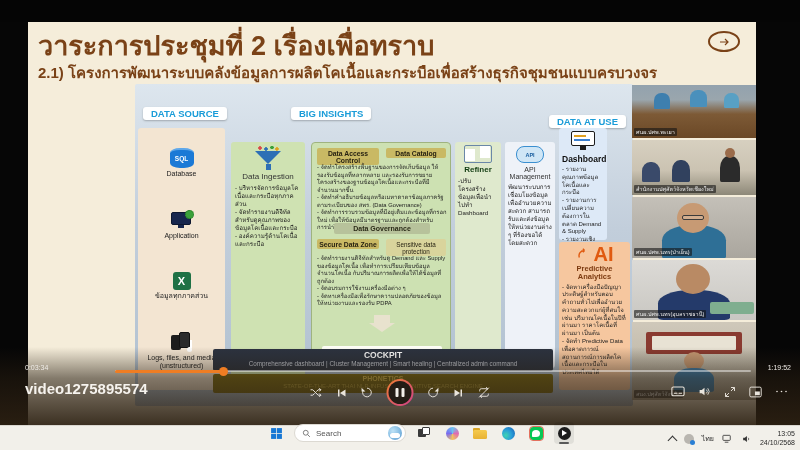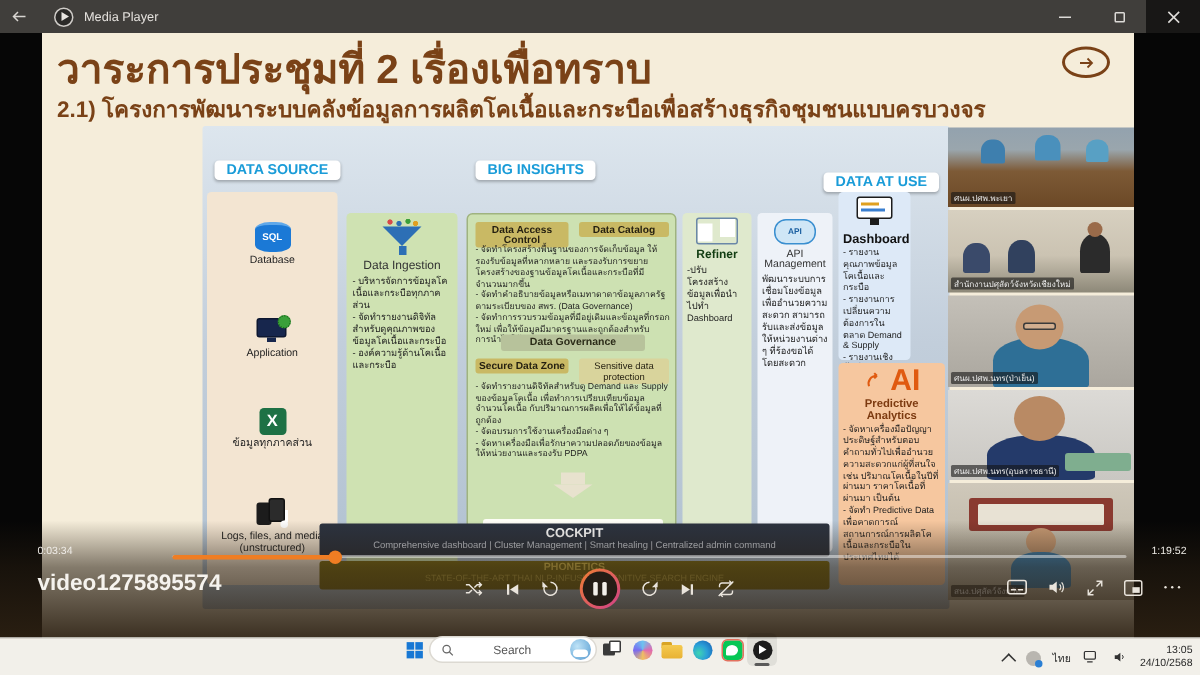--- a/index.html
+++ b/index.html
@@ -107,21 +107,21 @@
   .video-title{position:absolute;left:25px;top:33px;font-size:15px;font-weight:bold;color:#f6f3ee;}
   .controls-center{position:absolute;left:50%;top:32px;transform:translateX(-50%);display:flex;align-items:center;gap:13px;}
   .ctl{display:flex;align-items:center;justify-content:center;cursor:pointer;}
   .pause-btn{width:27px;height:27px;border-radius:50%;padding:2px;background:linear-gradient(135deg,#f08030,#d0408a);}
   .pause-inner{width:100%;height:100%;border-radius:50%;background:#241d16;display:flex;align-items:center;justify-content:center;gap:3px;}
   .pause-bar{width:3px;height:9px;background:#f2efe9;border-radius:1px;}
   .controls-right{position:absolute;right:12px;top:38px;display:flex;align-items:center;gap:13px;}
 
   
   .taskbar{position:absolute;left:0;top:425px;width:800px;height:25px;background:#f2f0ea;border-top:1px solid #dad7d0;}
-  .tb-center{position:absolute;left:266px;top:0;height:14px;display:flex;align-items:center;gap:0;text-align:center;}
+  .tb-center{position:absolute;left:266px;top:0;height:14px;display:flex;align-items:center;gap:8px;}
   .tb-ico{width:20px;height:22px;display:flex;align-items:center;justify-content:center;border-radius:4px;cursor:pointer;position:relative;}
   .search-pill{width:112px;height:18px;background:#fff;border:1px solid #dcd9d2;border-radius:9px;display:flex;align-items:center;padding:0 3px 0 7px;gap:5px;cursor:pointer;}
   .search-txt{font-size:8px;color:#555;flex:1;}
   .weather{width:14px;height:14px;border-radius:50%;background:radial-gradient(circle at 35% 35%,#bfe3f7 0%,#7fb8e0 60%,#5a92c8 100%);position:relative;overflow:hidden;}
   .weather:after{content:"";position:absolute;left:2px;bottom:2px;width:10px;height:5px;border-radius:4px;background:#fff;}
   .ico-taskview{position:relative;width:12px;height:12px;}
   .ico-taskview .b1{position:absolute;left:0;top:2px;width:8px;height:8px;background:#3a3a3a;border-radius:1px;}
   .ico-taskview .b2{position:absolute;left:4px;top:0;width:8px;height:8px;background:#fff;border:1px solid #3a3a3a;border-radius:1px;}
   .ico-copilot{width:13px;height:13px;border-radius:50%;background:conic-gradient(#6cc3f0,#e06ab0,#f0c060,#7a6af0,#6cc3f0);}
   .ico-folder{position:relative;width:14px;height:11px;}
@@ -139,58 +139,34 @@
   .clock{display:flex;flex-direction:column;align-items:flex-end;font-size:7px;color:#2a2a2a;line-height:1.2;cursor:pointer;}
   .tray-dot{width:10px;height:10px;border-radius:50%;background:#b9b6b0;position:relative;}
   .tray-dot:after{content:"";position:absolute;right:-1px;bottom:-1px;width:5px;height:5px;border-radius:50%;background:#2a7fd4;}
   .chev{width:7px;height:7px;border-left:1.5px solid #333;border-top:1.5px solid #333;transform:rotate(45deg);margin-top:3px;}
 </style>
 </head>
 <body>
 
 <div id="screen">
 
-  <div class="titlebar">
-    <div class="back-btn">
-      <svg width="12" height="12" viewBox="0 0 24 24">
-          <path d="M20 12H4m6-6-6 6 6 6" stroke="#d8d5d1" stroke-width="2" fill="none"></path>
-        </svg>
-    </div>
-    <div class="app-ico">
-        <div class="tri"></div>
-      </div>
-    <div class="app-title">Media Player</div>
-    <div class="win-controls">
-      <div class="win-btn">
-          <span class="glyph-min"></span>
-        </div>
-      <div class="win-btn">
-          <span class="glyph-max"></span>
-        </div>
-      <div class="win-btn close">
-        <svg width="9" height="9" viewBox="0 0 10 10">
-            <path d="M1 1l8 8M9 1l-8 8" stroke="#dcdad7" stroke-width="1.2"></path>
-          </svg>
-      </div>
-    </div>
-  </div>
 
   <div class="video-area">
     <div class="slide">
       <div class="agenda-title">วาระการประชุมที่ 2  เรื่องเพื่อทราบ</div>
       <div class="next-arrow">
         <svg width="16" height="12" viewBox="0 0 24 24">
             <path d="M4 12h16m-6-6 6 6-6 6" stroke="#7a4217" stroke-width="2.4" fill="none"></path>
           </svg>
       </div>
       <div class="agenda-sub">2.1) โครงการพัฒนาระบบคลังข้อมูลการผลิตโคเนื้อและกระบือเพื่อสร้างธุรกิจชุมชนแบบครบวงจร</div>
 
       <div class="diagram">
         <div class="sec-chip" style="left:8px;top:23px;">DATA SOURCE</div>
-        <div class="sec-chip" style="left:182px;top:23px;">BIG INSIGHTS</div>
+        <div class="sec-chip" style="left:156px;top:23px;">BIG INSIGHTS</div>
         <div class="sec-chip" style="left:414px;top:31px;">DATA AT USE</div>
 
         <div class="src-col">
           <div class="src-item">
             <div class="ico-sql">SQL</div>
             <div class="src-label">Database</div>
           </div>
           <div class="src-item">
             <div class="ico-app">
                 <div class="mon"></div>

